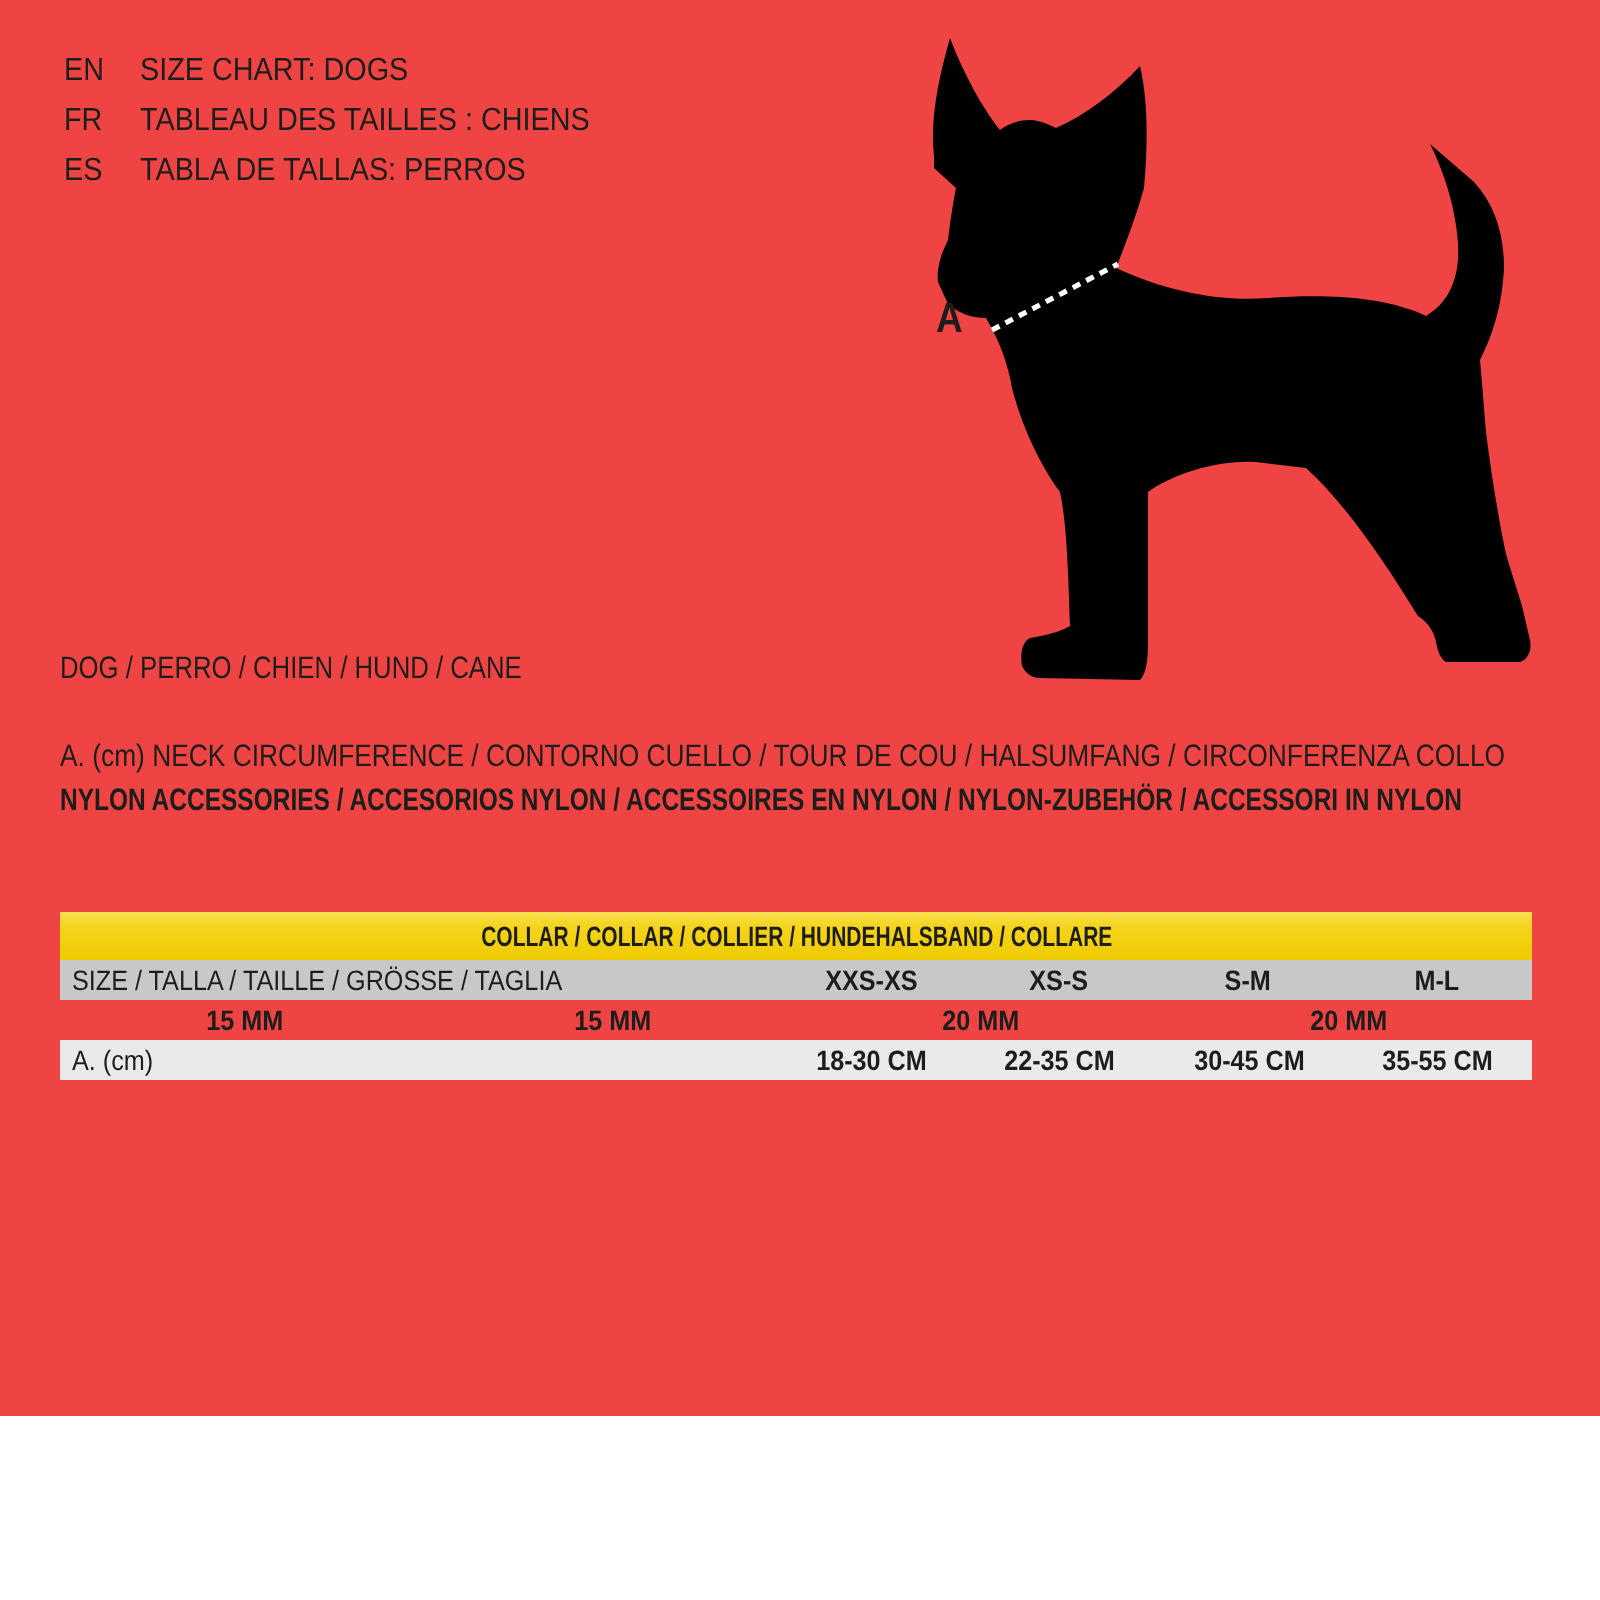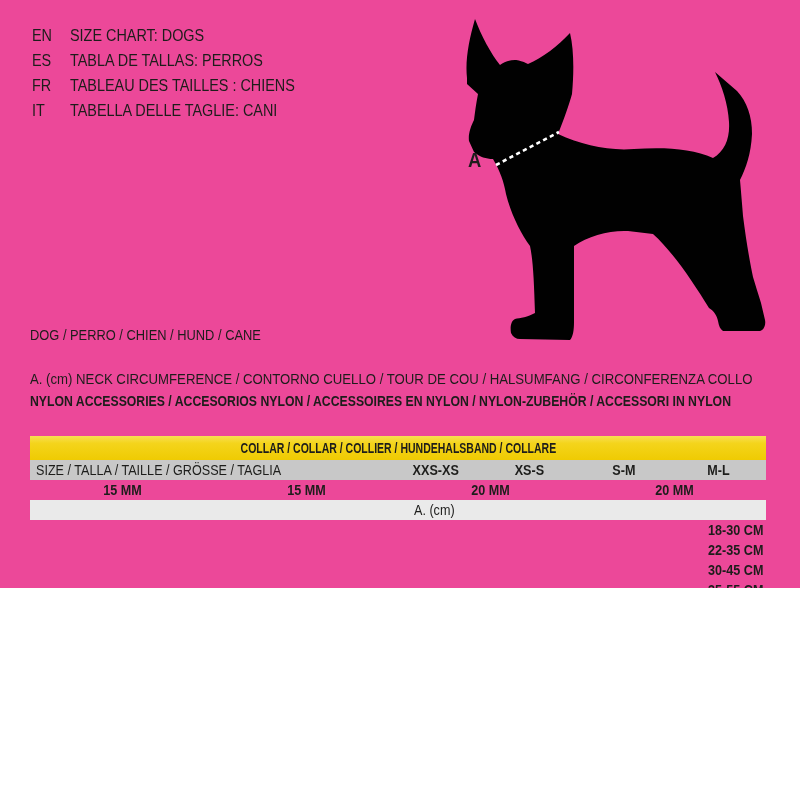--- a/index.html
+++ b/index.html
@@ -1,17 +1,17 @@
 <!DOCTYPE html>
 <html><head>
 <meta charset="utf-8">
 <style>
   html,body{margin:0;padding:0;background:#fff;}
   .canvas{
-    position:relative;width:800px;height:588px;background:#ec4899;overflow:hidden;
+    position:relative;width:800px;height:708px;background:#ef4444;overflow:hidden;
     font-family:"Liberation Sans","DejaVu Sans",sans-serif;color:#1d1d1b;
   }
   
   .lang-block{position:absolute;left:32px;top:27px;}
   .lang-row{display:flex;height:18px;line-height:18px;margin-bottom:7px;font-size:16px;white-space:nowrap;}
   .lang-code{flex:0 0 38px;width:38px;font-weight:400;transform:scaleX(.9);transform-origin:0 50%;}
   .lang-title{transform:scaleX(.9);transform-origin:0 50%;}
   
   .dog-svg{position:absolute;left:430px;top:8px;width:345px;height:335px;}
   .measure-a{
@@ -24,55 +24,51 @@
   }
   .note-a{
     position:absolute;left:30px;top:370px;font-size:15.5px;line-height:18px;white-space:nowrap;
     transform:scaleX(.85);transform-origin:0 50%;
   }
   .note-nylon{
     position:absolute;left:30px;top:392px;font-size:15.5px;line-height:18px;font-weight:bold;white-space:nowrap;
     transform:scaleX(.79);transform-origin:0 50%;
   }
   
-  .size-table{position:absolute;left:30px;top:436px;width:736px;font-size:14px;}
+  .size-table{position:absolute;left:30px;top:456px;width:736px;font-size:14px;}
   .t-header{
     height:24px;line-height:24px;text-align:center;font-weight:bold;
     background:linear-gradient(180deg,#f8e052 0%,#f4d41c 30%,#efcb02 100%);
   }
   .t-header span{display:inline-block;transform:scaleX(.75);white-space:nowrap;}
-  .t-row{display:flex;height:20px;line-height:20px;white-space:nowrap;align-items:flex-end;}
+  .t-row{display:flex;height:20px;line-height:20px;white-space:nowrap;}
   .t-row.gray{background:#c8c8c8;}
-  .t-row.light{background:#eaeaea;flex-direction:column;}
+  .t-row.light{background:#eaeaea;}
   .t-label{width:358px;padding-left:6px;box-sizing:border-box;overflow:visible;}
   .t-label span{display:inline-block;transform:scaleX(.9);transform-origin:0 50%;}
   .t-val{flex:1 1 0;text-align:center;font-weight:bold;}
   .t-val span{display:inline-block;transform:scaleX(.9);}
 </style>
 </head>
 <body>
 
 <div class="canvas">
 
   <div class="lang-block">
     <div class="lang-row">
       <span class="lang-code">EN</span>
       <span class="lang-title">SIZE CHART: DOGS</span>
     </div>
     <div class="lang-row">
-      <span class="lang-code">ES</span>
-      <span class="lang-title">TABLA DE TALLAS: PERROS</span>
-    </div>
-    <div class="lang-row">
       <span class="lang-code">FR</span>
       <span class="lang-title">TABLEAU DES TAILLES : CHIENS</span>
     </div>
     <div class="lang-row">
-      <span class="lang-code">IT</span>
-      <span class="lang-title">TABELLA DELLE TAGLIE: CANI</span>
+      <span class="lang-code">ES</span>
+      <span class="lang-title">TABLA DE TALLAS: PERROS</span>
     </div>
   </div>
 
   <svg class="dog-svg" viewBox="0 0 345 335" xmlns="http://www.w3.org/2000/svg" aria-hidden="true">
     <path fill="#010101" d="
       M45,11
       C39,32 35,52 37,70
       L37,76 L48,86
       C46,96 45,104 44,112
       C41,118 38,126 39,133

